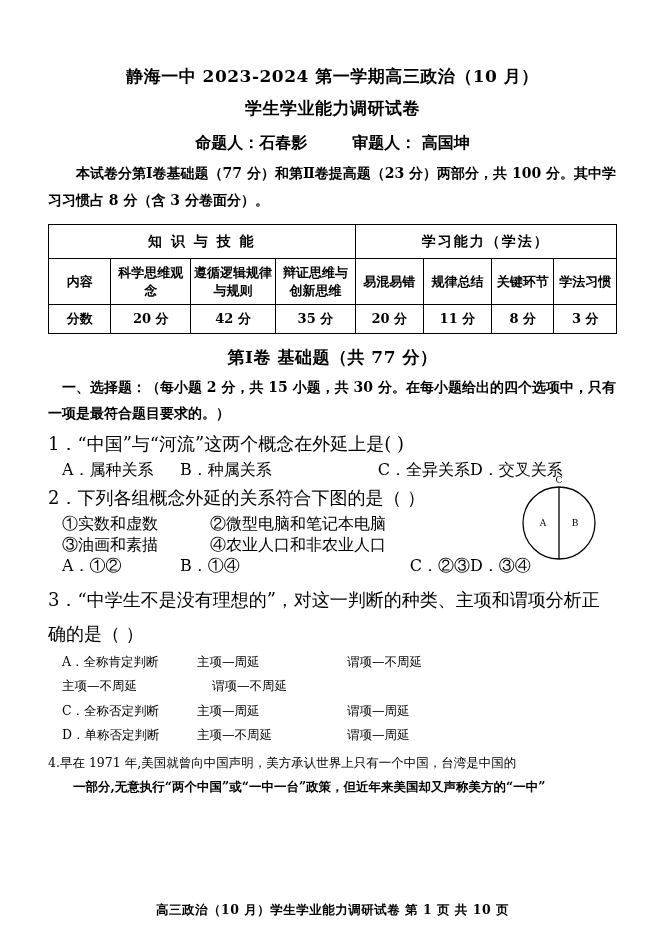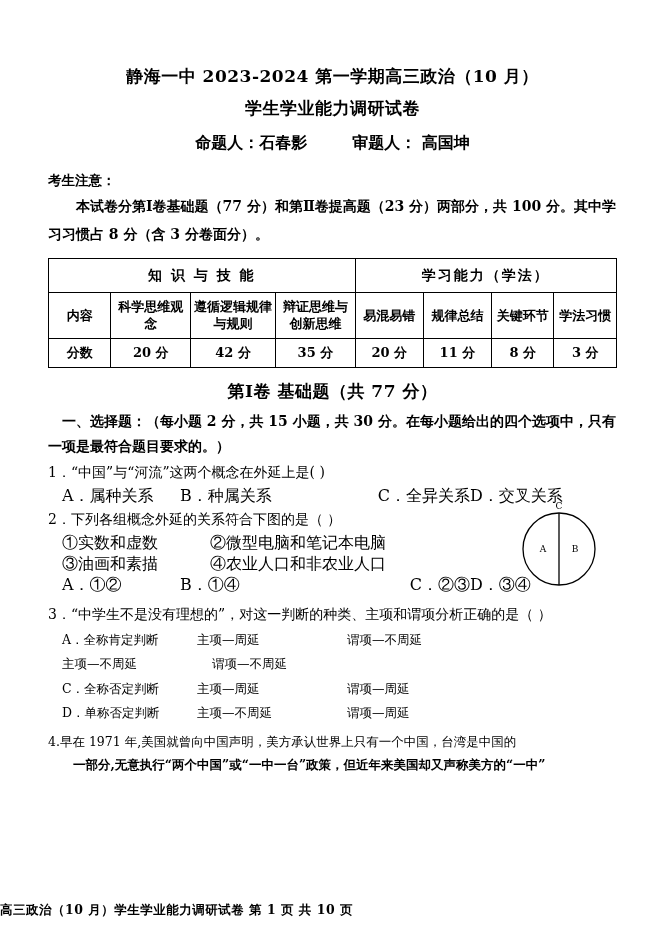--- a/index.html
+++ b/index.html
@@ -83,21 +83,21 @@
     letter-spacing: 0.5px;
   }
   .q-head {
     font-size: 14px;
     font-weight: bold;
     line-height: 1.85;
     text-indent: 1em;
     margin-top: 4px;
   }
   .q {
-    font-size: 14px;
+    font-size: 18px;
     line-height: 1.85;
     margin: 0;
   }
   .indent1 { padding-left: 14px; }
   .opt-row { display: flex; }
   .opt-a { width: 118px; }
   .opt-b { width: 140px; }
   .opt-c { width: 150px; text-align: right; }
   .opt-d { width: auto; }
   .j-row { display: flex; font-size: 12.5px; line-height: 1.95; }
@@ -116,40 +116,40 @@
     font-size: 12.5px;
     line-height: 1.9;
     margin-top: 4px;
   }
   .q4 .ind { text-indent: 2em; font-weight: bold; }
   .footer {
     position: absolute;
     left: 0;
     right: 0;
     bottom: 26px;
+    text-align: center;
     font-size: 12.5px;
     font-weight: bold;
     letter-spacing: 0.5px;
   }
 </style>
 </head>
 <body>
 
 <div class="page">
 
   <div class="title-line">静海一中 2023-2024 第一学期高三政治（10 月）</div>
   <div class="title-line second">学生学业能力调研试卷</div>
 
   <div class="authors">
     <span>命题人：石春影</span>
     <span class="gap"></span>
     <span>审题人： 高国坤</span>
   </div>
 
-  <div class="notice">考生注意：</div>
   <p class="para">本试卷分第Ⅰ卷基础题（77 分）和第Ⅱ卷提高题（23 分）两部分，共 100 分。其中学习习惯占 8 分（含 3 分卷面分）。</p>
 
   <table class="grid">
     <colgroup>
       <col style="width:11%">
       <col style="width:14%">
       <col style="width:15%">
       <col style="width:14%">
       <col style="width:12%">
       <col style="width:12%">

